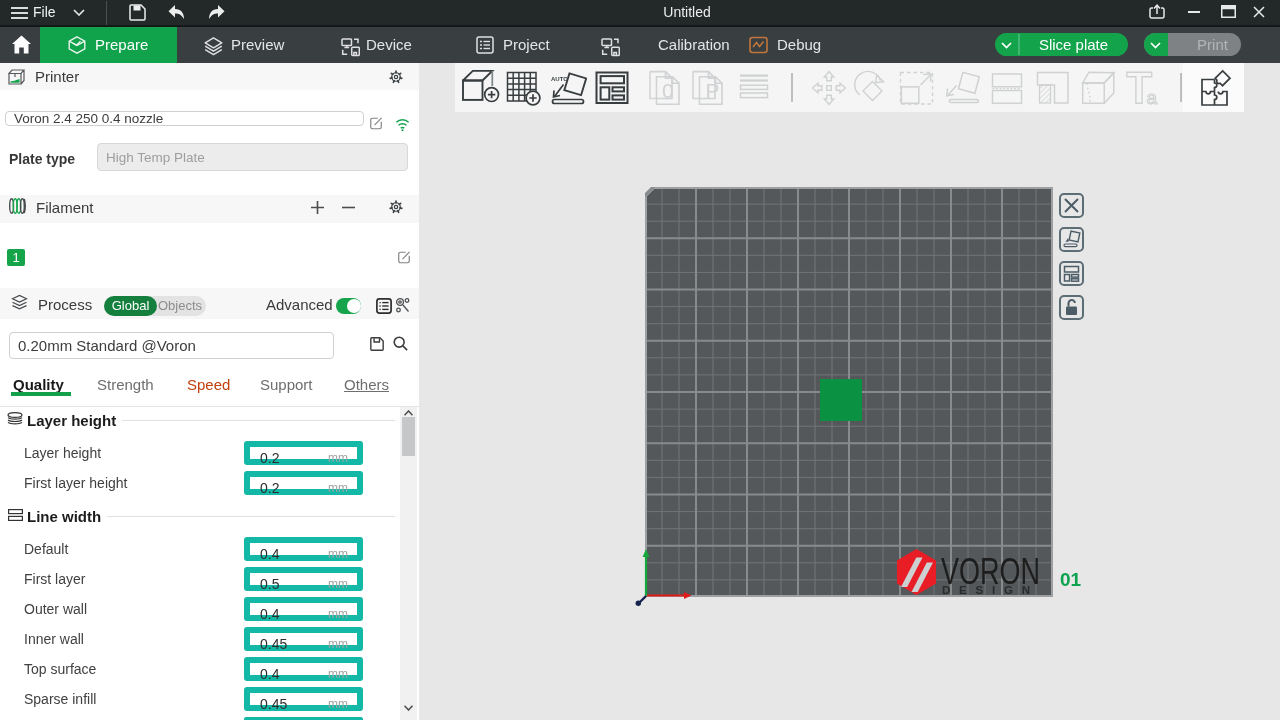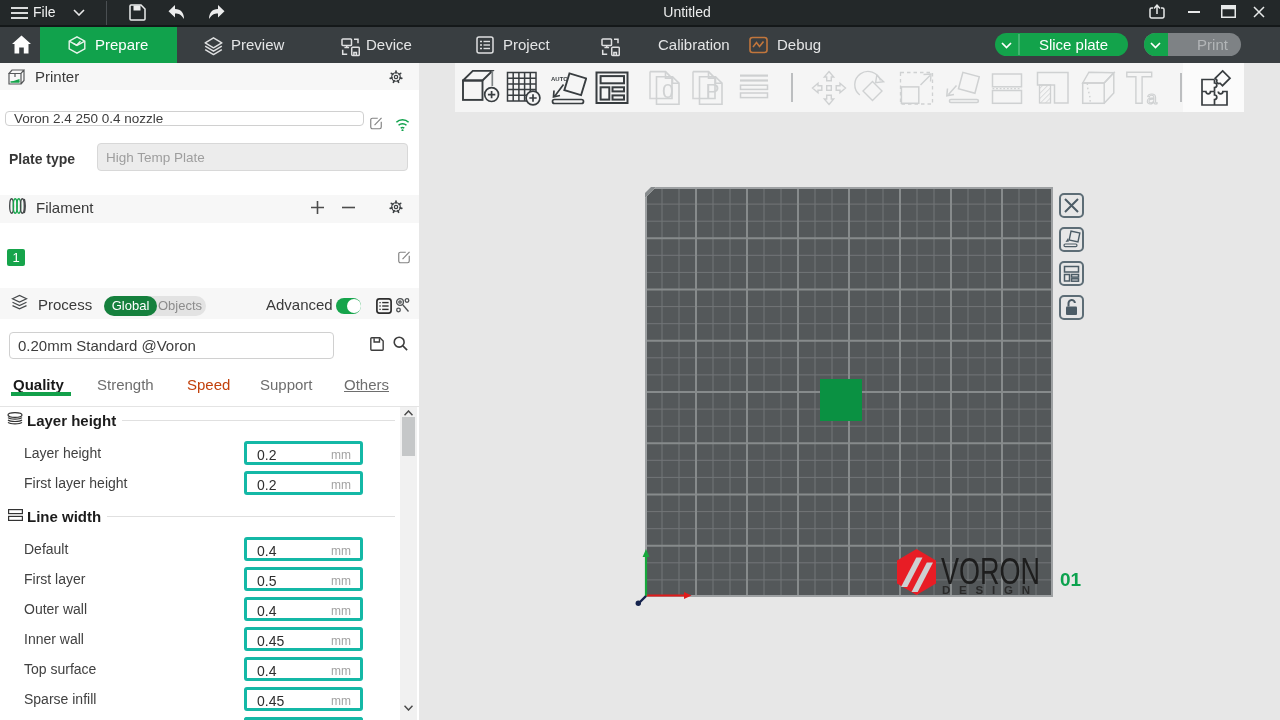--- a/index.html
+++ b/index.html
@@ -13,21 +13,21 @@
   #tabbar  { position:absolute; left:0; top:26px; width:1280px; height:37px; background:#393e41; }
   .tabitem { position:absolute; top:0; height:37px; display:flex; align-items:center; color:#e4e5e6; font-size:15px; }
 
   
   #sidebar { position:absolute; left:0; top:63px; width:419px; height:657px; background:#fff; }
   .band { position:absolute; left:0; width:419px; background:#f7f7f7; }
   .sechead { font-size:15px; color:#3a3a3a; }
   .combo { position:absolute; background:#fff; border:1px solid #d0d0d0; border-radius:4px;
            font-size:13.5px; color:#3d3d3d; display:flex; align-items:center; padding-left:8px; }
   .setrow-label { position:absolute; left:24px; font-size:14px; color:#414141; }
-  .setbox { position:absolute; left:244px; width:119px; height:24px; border:3px solid #14b8a6;
+  .setbox { position:absolute; left:244px; width:119px; height:24px; border:6px solid #14b8a6;
             border-radius:3px; background:#fff; font-size:14px; color:#2e2e2e; }
   .setbox .v { position:absolute; left:10px; top:3px; }
   .setbox .u { position:absolute; right:9px; top:4px; font-size:12px; color:#a3a3a3; }
   .grouphead { position:absolute; left:27px; font-size:15px; font-weight:bold; color:#1c1c1c; }
 
   
   #viewport { position:absolute; left:419px; top:63px; width:861px; height:657px; background:#e7e7e7; }
   #vtoolbar { position:absolute; left:36px; top:0px; width:728px; height:49px; background:#f5f5f5; }
   #vtoolbar2 { position:absolute; left:764px; top:0px; width:61px; height:49px; background:#fbfbfb; }
   .sidebtn { position:absolute; left:640px; width:25px; height:25px; border:2px solid #5d6d76;

